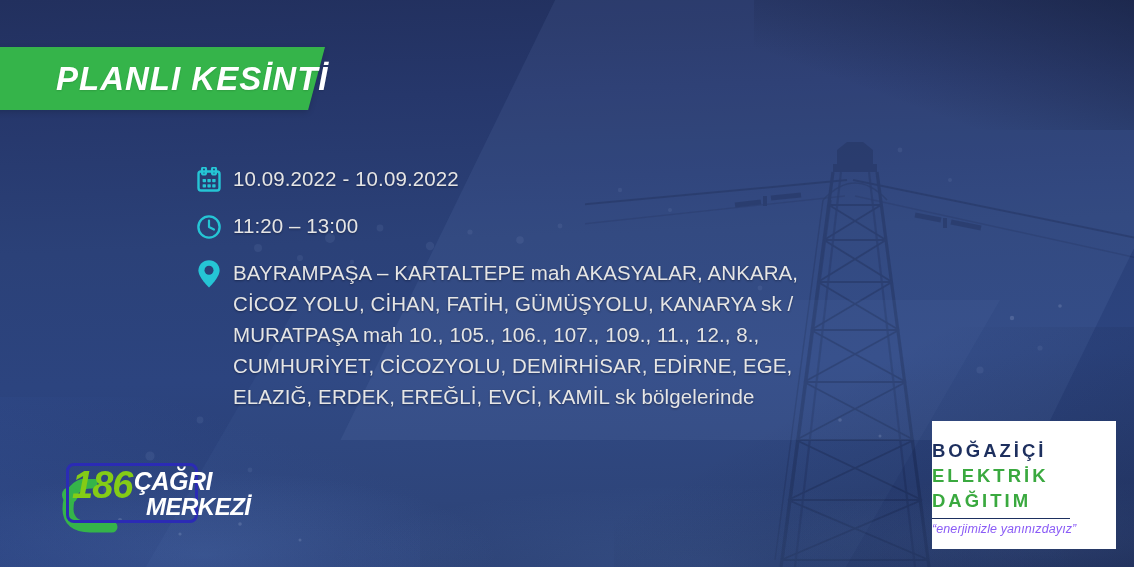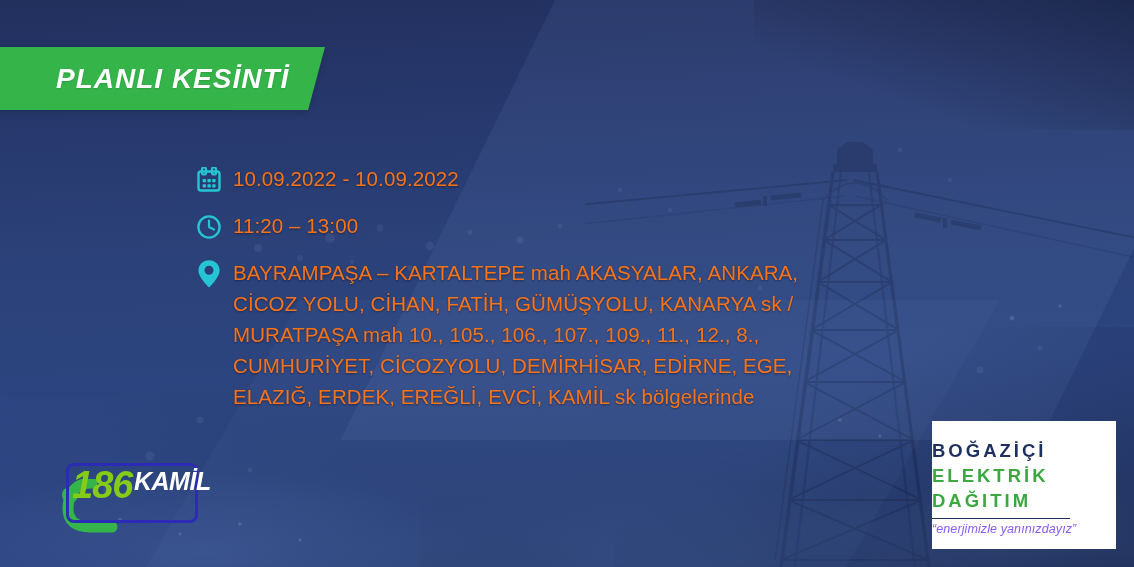--- a/index.html
+++ b/index.html
@@ -108,21 +108,21 @@
   }
   .banner-text {
     position: absolute;
     left: 56px;
     top: 47px;
     width: 300px;
     height: 63px;
     display: flex;
     align-items: center;
     color: #ffffff;
-    font-size: 28px;
+    font-size: 33px;
     font-weight: bold;
     font-style: italic;
     letter-spacing: 1.0px;
     white-space: nowrap;
     text-shadow: 0 1px 2px rgba(0,0,0,0.12);
   }
 
   
   .info {
     position: absolute;
@@ -140,21 +140,21 @@
     flex: 0 0 32px;
     width: 32px;
     height: 32px;
     display: flex;
     align-items: center;
     justify-content: center;
     margin-right: 8px;
     margin-top: 1px;
   }
   .info-text {
-    color: #f97316;
+    color: #e5e5e5;
     font-size: 20.5px;
     line-height: 31px;
     letter-spacing: 0.1px;
     text-shadow: 0 1px 2px rgba(8,14,34,0.45);
   }
   .info-text.addr {
     font-size: 20.5px;
     line-height: 31px;
   }
   .addr-line { display: block; white-space: nowrap; }
@@ -405,21 +405,22 @@
 
   </div>
 
   <div class="logo186">
     <svg class="cord" viewBox="0 0 110 56">
       <path d="M42 4 C20 4 18 22 18 30 C18 42 26 48 40 48 L62 48" fill="none" stroke="#35b44a" stroke-width="11" stroke-linecap="round"></path>
       <circle cx="20" cy="16" r="8" fill="#35b44a"></circle>
     </svg>
     <div class="frame"></div>
     <div class="num">186</div>
-    <div class="w1">KAMİL</div>
+    <div class="w1">ÇAĞRI</div>
+    <div class="w2">MERKEZİ</div>
   </div>
 
   <div class="bedas">
     <div class="l1">BOĞAZİÇİ</div>
     <div class="l2">ELEKTRİK</div>
     <div class="l3">DAĞITIM</div>
     <div class="rule"></div>
     <div class="tag">“enerjimizle yanınızdayız”</div>
   </div>
 

